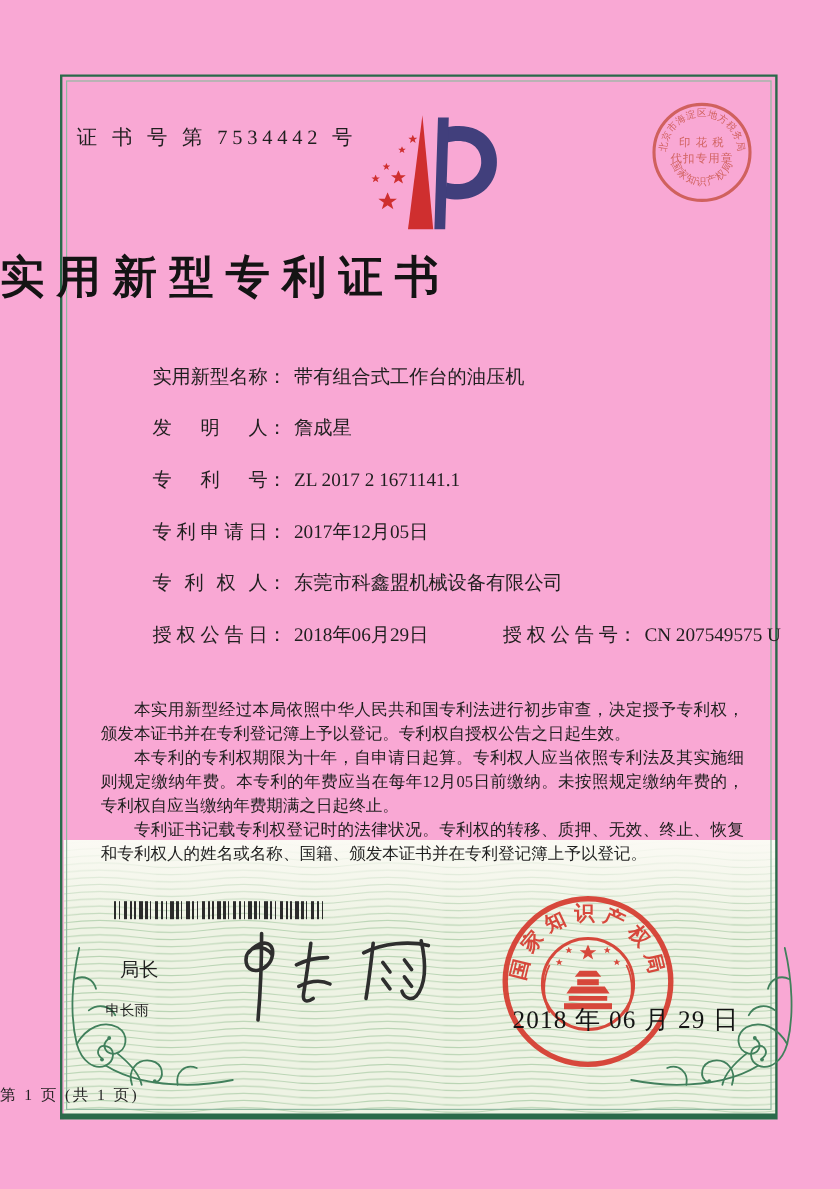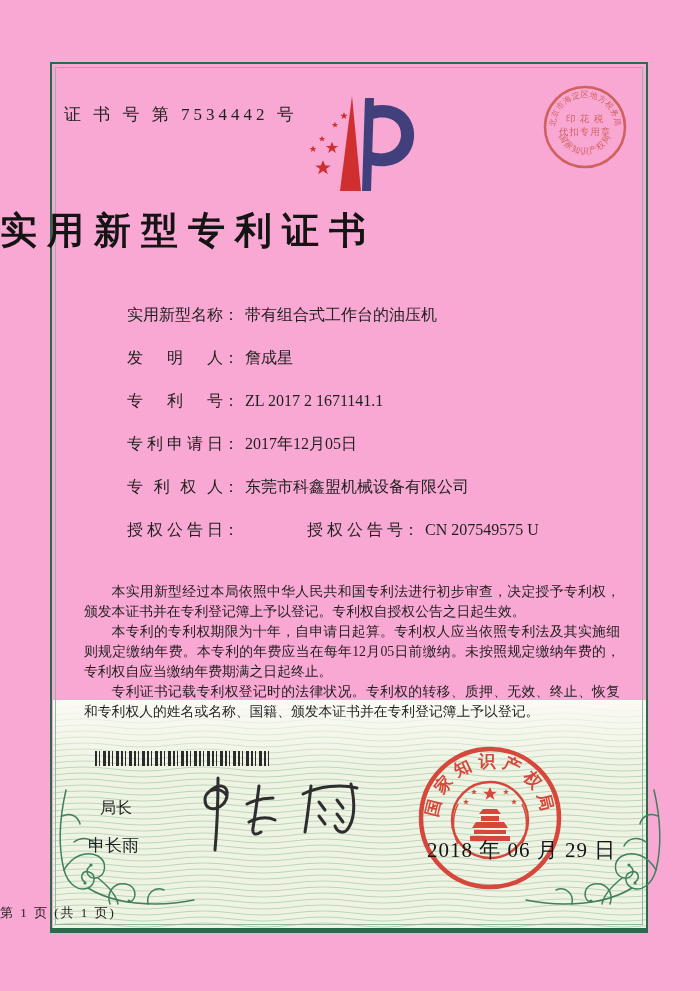--- a/index.html
+++ b/index.html
@@ -45,21 +45,21 @@
   }
   .body-text p{margin:0;text-indent:2em;}
   .barcode{
     position:absolute;left:95px;top:751px;width:176px;height:15px;
     background:repeating-linear-gradient(90deg,
       #2b2b2b 0 2px,transparent 2px 4px,
       #2b2b2b 4px 5px,transparent 5px 8px,
       #2b2b2b 8px 11px,transparent 11px 13px);
   }
   .director-title{position:absolute;left:88px;top:798px;font-size:16px;font-family:"Liberation Sans","DejaVu Sans",sans-serif;margin-left:12px;}
-  .director-name{position:absolute;left:88px;top:834px;font-size:17px;font-family:"Liberation Sans","DejaVu Sans",sans-serif;}
+  .director-name{position:absolute;left:88px;top:834px;font-size:12px;font-family:"Liberation Sans","DejaVu Sans",sans-serif;}
   .signature{position:absolute;left:185px;top:772px;}
   .seal{position:absolute;left:404px;top:732px;opacity:.92;}
   .seal-date{
     position:absolute;left:427px;top:836px;font-size:21px;letter-spacing:1px;color:#141414;
   }
   .tax-stamp{position:absolute;left:514px;top:56px;opacity:.85;}
   .footer{
     position:absolute;left:0;right:0;top:904px;text-align:left;
     font-size:13px;letter-spacing:2px;
   }
@@ -167,20 +167,21 @@
       <span class="flabel"><span class="just">专利申请日</span><span>：</span></span>
       <span class="fvalue">2017年12月05日</span>
     </div>
     <div class="frow">
       <span class="flabel"><span class="just">专利权人</span><span>：</span></span>
       <span class="fvalue">东莞市科鑫盟机械设备有限公司</span>
     </div>
     <div class="grant-row">
       <span class="grant-col">
         <span class="flabel"><span class="just">授权公告日</span><span>：</span></span>
+        <span>2018年06月29日</span>
       </span>
       <span class="grant-col right">
         <span class="flabel"><span class="just">授权公告号</span><span>：</span></span>
         <span>CN 207549575 U</span>
       </span>
     </div>
   </div>
 
   <div class="body-text">
     <p>本实用新型经过本局依照中华人民共和国专利法进行初步审查，决定授予专利权，颁发本证书并在专利登记簿上予以登记。专利权自授权公告之日起生效。</p>

